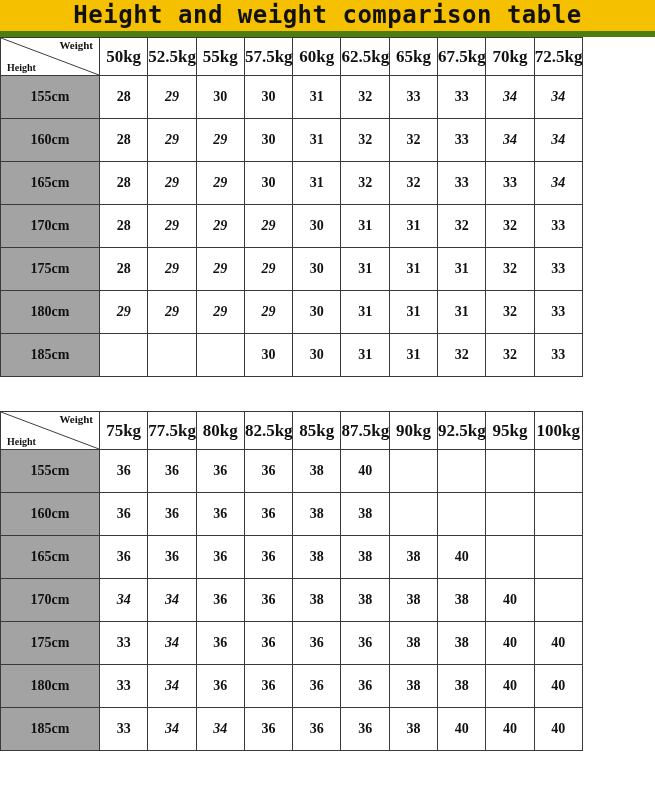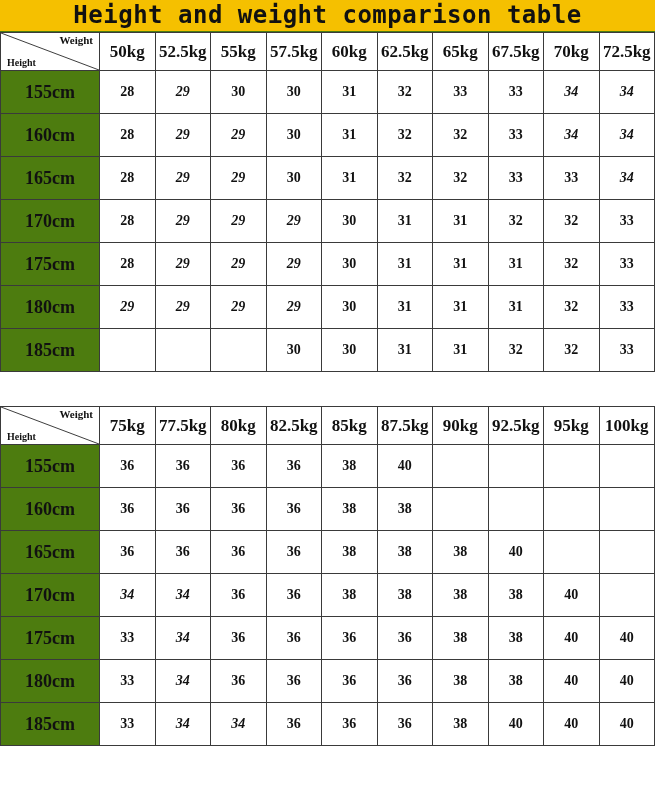--- a/index.html
+++ b/index.html
@@ -21,21 +21,21 @@
     height: 800px;
     box-sizing: border-box;
   }
 
   
   .banner {
     background: #F5C000;
     width: 655px;
     box-sizing: border-box;
     text-align: center;
-    border-bottom: 1px solid #4d7c0f;
+    border-bottom: 6px solid #4d7c0f;
   }
   .banner-title {
     font-family: "DejaVu Sans Mono", "Liberation Mono", monospace;
     font-size: 24px;
     font-weight: bold;
     letter-spacing: 0.5px;
     line-height: 31px;
     height: 31px;
     color: #111111;
   }
@@ -46,21 +46,21 @@
     line-height: 24px;
     height: 24px;
     color: #111111;
     border-bottom: none;
   }
 
   
   table.chart {
     border-collapse: collapse;
     table-layout: fixed;
-    width: 655px;
+    width: 583px;
     box-sizing: border-box;
   }
   table.chart td,
   table.chart th {
     border: 1px solid #3a3a3a;
     text-align: center;
     vertical-align: middle;
     font-size: 13px;
     font-weight: bold;
     padding: 0;
@@ -68,23 +68,23 @@
     background: #ffffff;
     color: #111111;
   }
   table.chart th.colhead {
     height: 38px;
     font-size: 17px;
     font-weight: bold;
   }
   table.chart td.rowhead {
     height: 43px;
-    font-size: 18px;
-    font-weight: bold;
-    background: #4d7c0f;
+    font-size: 14px;
+    font-weight: bold;
+    background: #a3a3a3;
   }
   table.chart td.cell {
     height: 43px;
     font-size: 14px;
   }
   col.first { width: 99px; }
 
   
   th.corner {
     position: relative;

